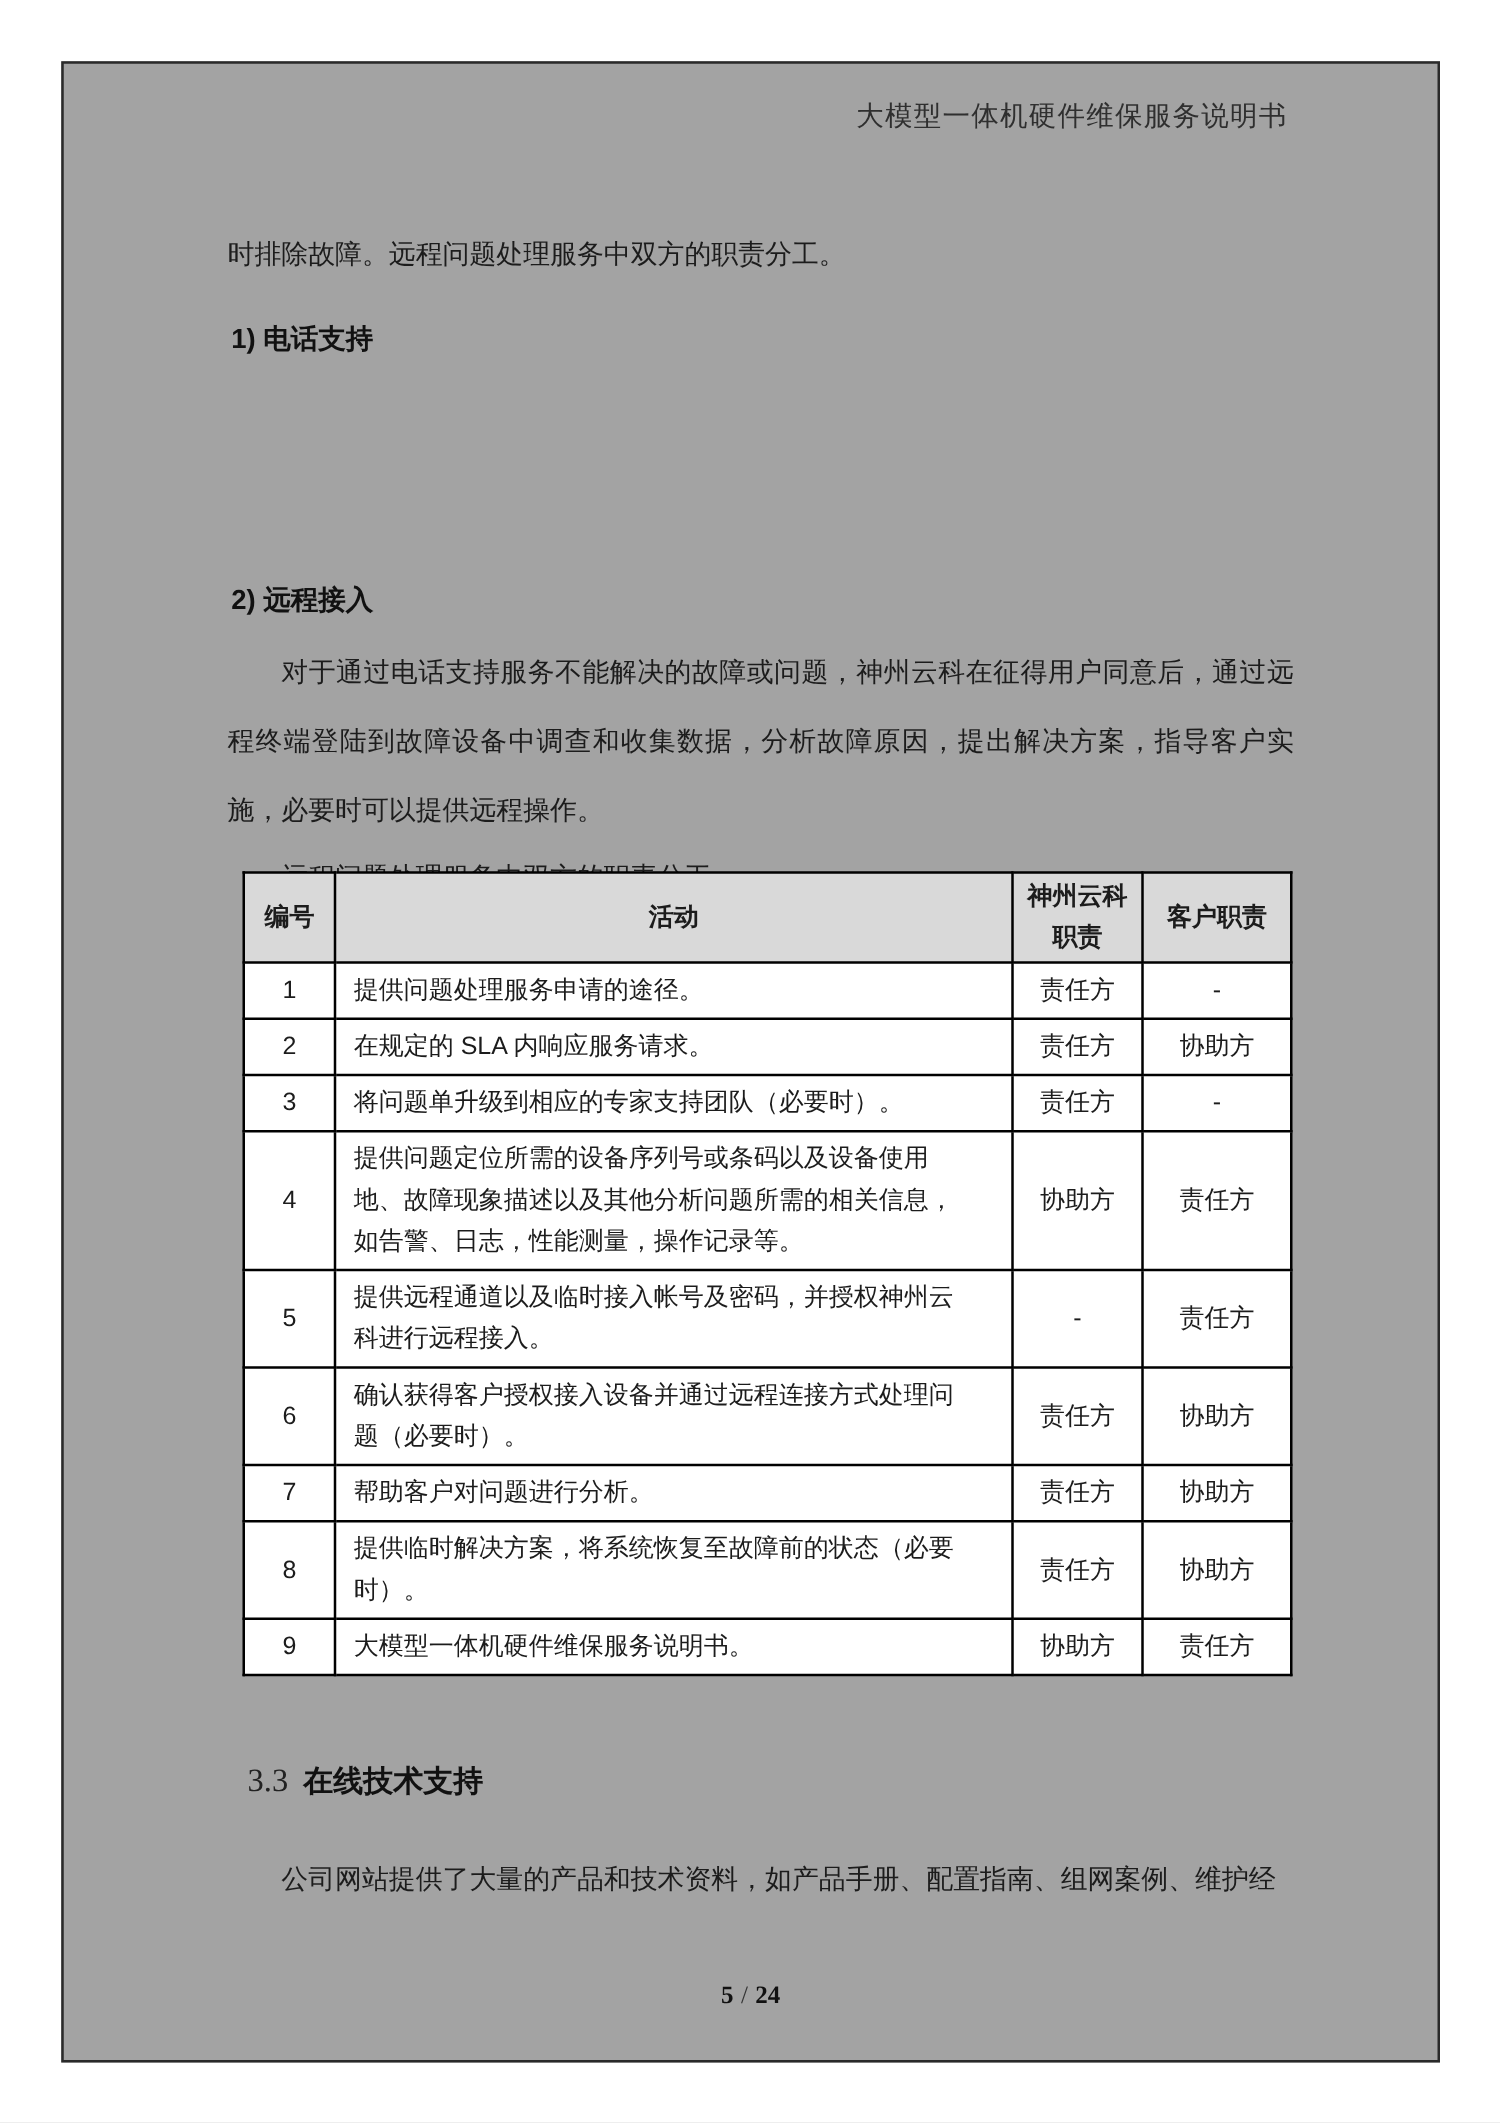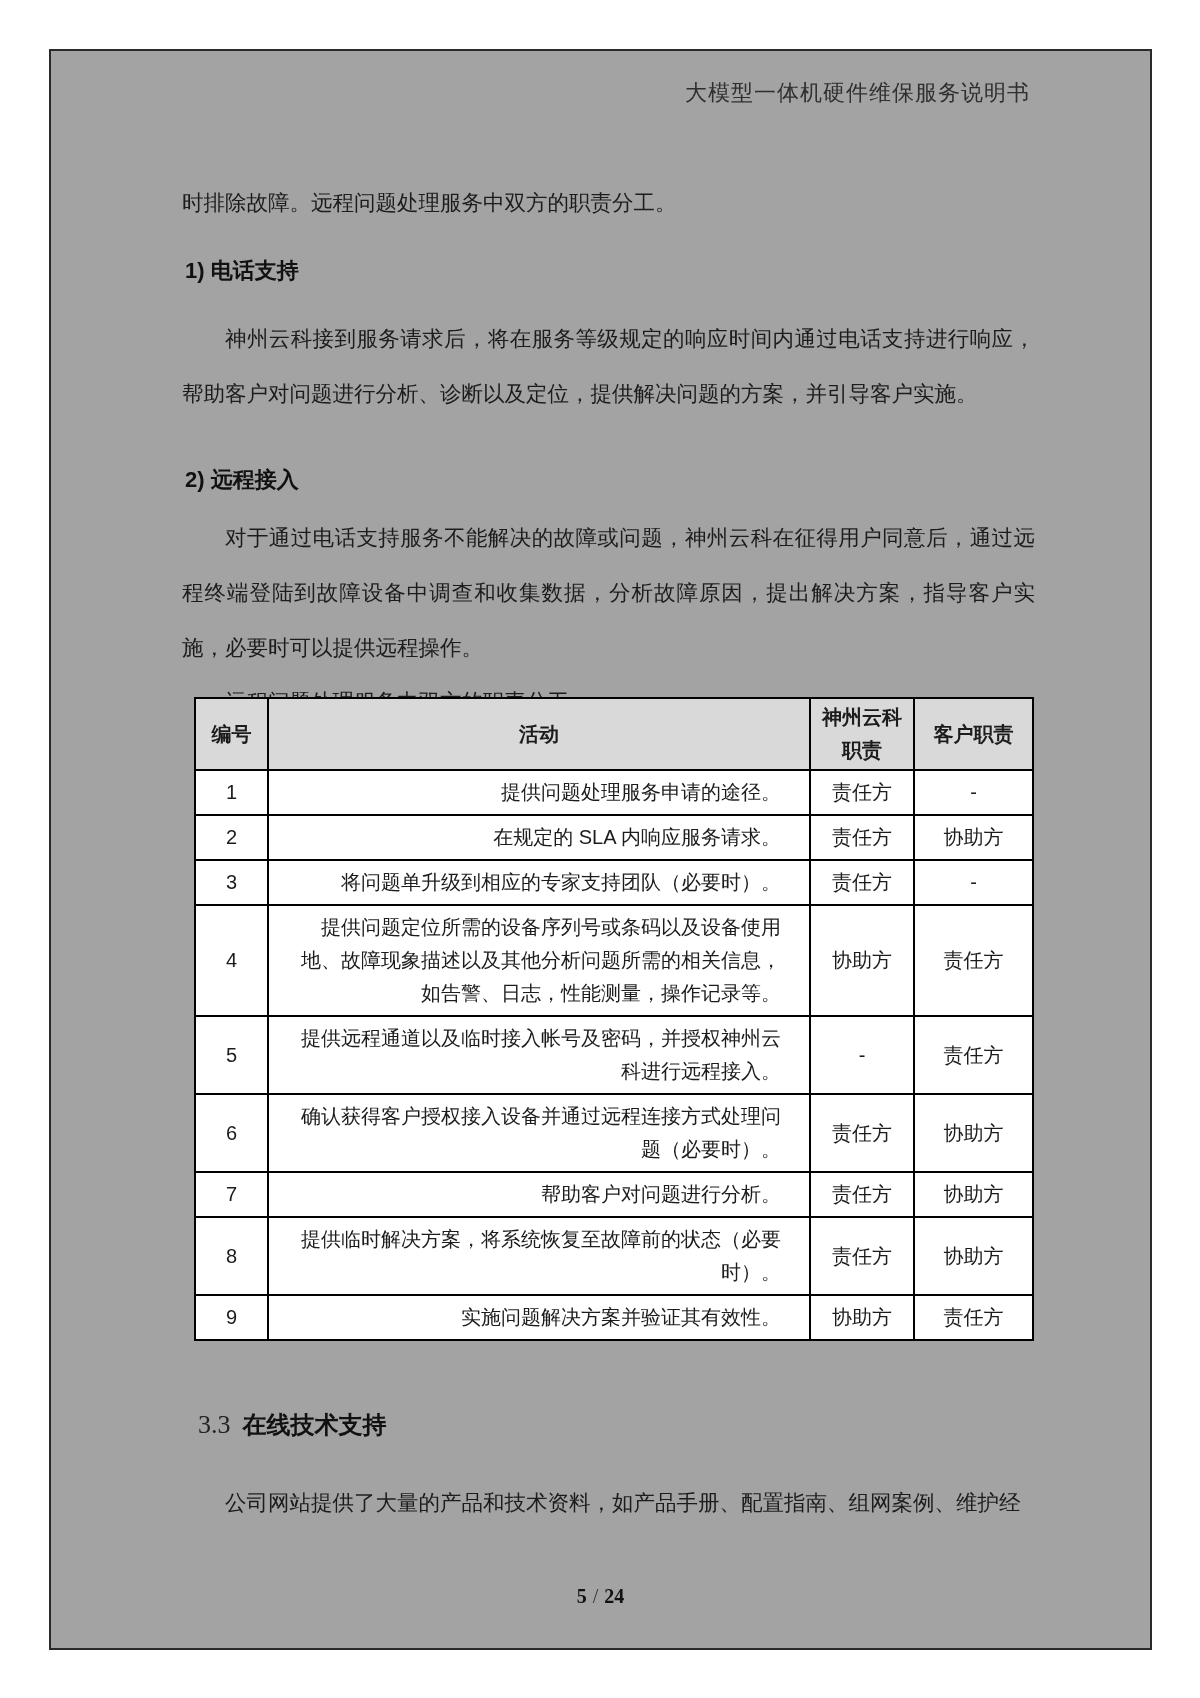--- a/index.html
+++ b/index.html
@@ -58,21 +58,21 @@
     line-height: 33px;
     vertical-align: middle;
   }
   table.resp th {
     background: #d9d9d9;
     font-weight: bold;
     text-align: center;
     padding: 2px 2px;
   }
   table.resp td { padding: 5px 4px; text-align: center; background: #ffffff; }
-  table.resp td.c-act { text-align: right; padding-left: 14px; padding-right: 28px; }
+  table.resp td.c-act { text-align: left; padding-left: 14px; padding-right: 28px; }
   col.w-no   { width: 73px; }
   col.w-act  { width: 542px; }
   col.w-ven  { width: 104px; }
   col.w-cus  { width: 119px; }
   .h3-heading {
     position: absolute;
     left: 147px; top: 1358px;
     font-size: 24px;
     font-weight: bold;
     color: #111111;
@@ -101,21 +101,20 @@
 
 <div class="canvas">
   <div class="page">
 
     <div class="doc-header">大模型一体机硬件维保服务说明书</div>
 
     <p class="para single" style="top:138px;">时排除故障。远程问题处理服务中双方的职责分工。</p>
 
     <div class="sec-heading" style="top:205px;">1) 电话支持</div>
 
-    <p class="para indent" style="top:261px;">神州云科接到服务请求后，将在服务等级规定的响应时间内通过电话支持进行响应，帮助客户对问题进行分析、诊断以及定位，提供解决问题的方案，并引导客户实施。</p>
 
     <div class="sec-heading" style="top:414px;">2) 远程接入</div>
 
     <p class="para indent" style="top:460px;">对于通过电话支持服务不能解决的故障或问题，神州云科在征得用户同意后，通过远程终端登陆到故障设备中调查和收集数据，分析故障原因，提出解决方案，指导客户实施，必要时可以提供远程操作。</p>
 
     <p class="para single indent" style="top:637px;">远程问题处理服务中双方的职责分工：</p>
 
     <table class="resp">
       <colgroup>
         <col class="w-no">
@@ -183,21 +182,21 @@
 
       <tr>
         <td class="c-no">8</td>
         <td class="c-act">提供临时解决方案，将系统恢复至故障前的状态（必要时）。</td>
         <td class="c-ven">责任方</td>
         <td class="c-cus">协助方</td>
       </tr>
 
       <tr>
         <td class="c-no">9</td>
-        <td class="c-act">实施问题解决方案并验证其有效性。</td>
+        <td class="c-act">大模型一体机硬件维保服务说明书。</td>
         <td class="c-ven">协助方</td>
         <td class="c-cus">责任方</td>
       </tr>
 
     </tbody>
     </table>
 
     <div class="h3-heading">
       <span class="h3-number">3.3</span><span>在线技术支持</span>
     </div>

